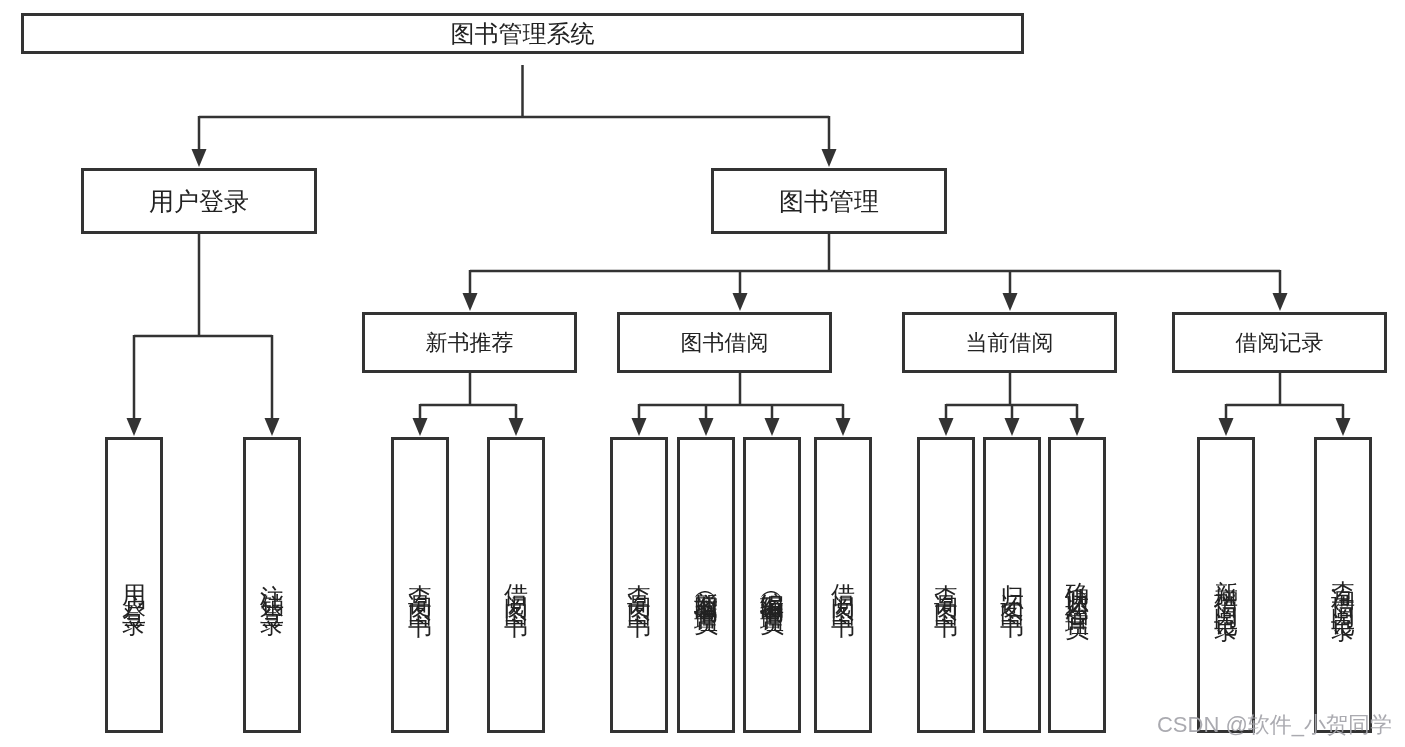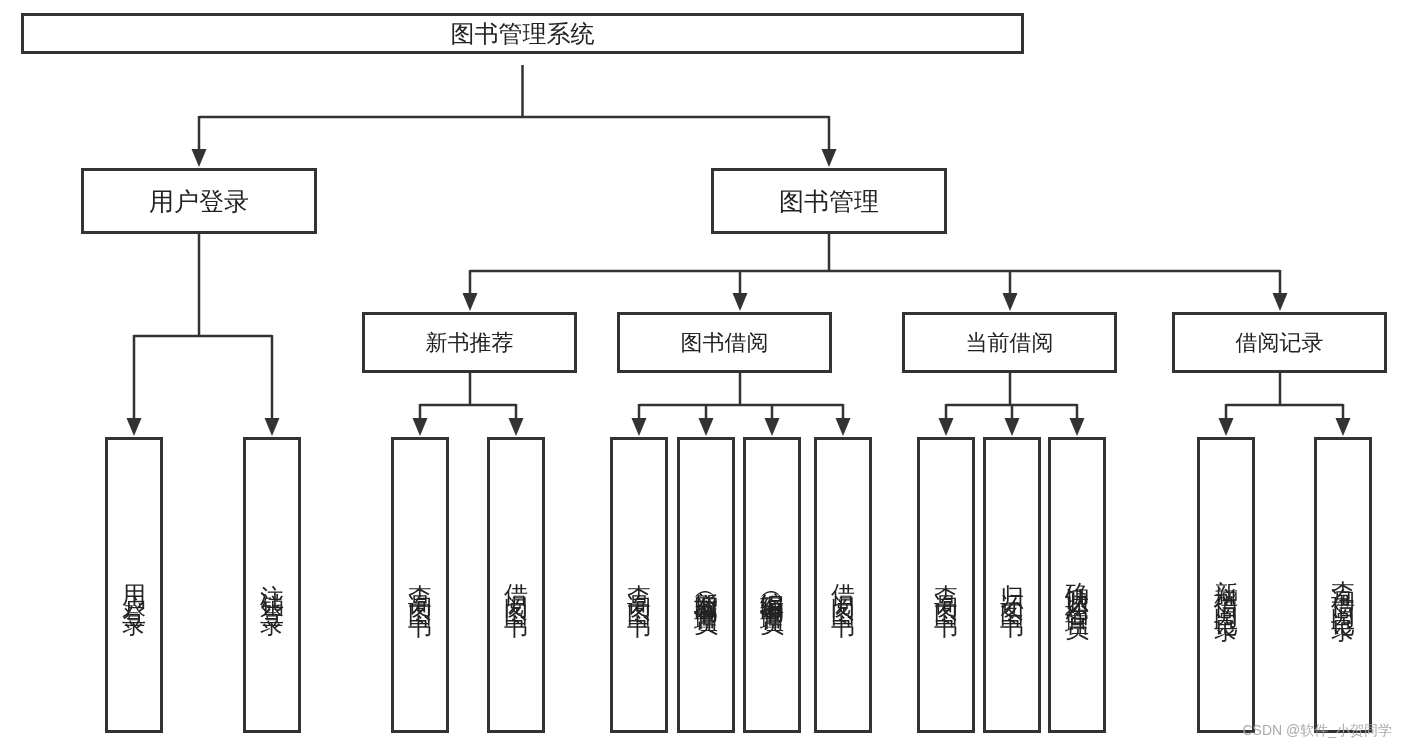--- a/index.html
+++ b/index.html
@@ -63,21 +63,21 @@
   .leaf-8  { left: 814px; }
   .leaf-9  { left: 917px; }
   .leaf-10 { left: 983px; }
   .leaf-11 { left: 1048px; }
   .leaf-12 { left: 1197px; }
   .leaf-13 { left: 1314px; }
   .watermark {
     position: absolute;
     right: 13px;
     bottom: 7px;
-    font-size: 14px;
+    font-size: 22px;
     color: rgba(165, 165, 172, 0.95);
     z-index: 5;
     white-space: nowrap;
   }
 </style>
 </head>
 <body>
 
 <div class="canvas">
 

